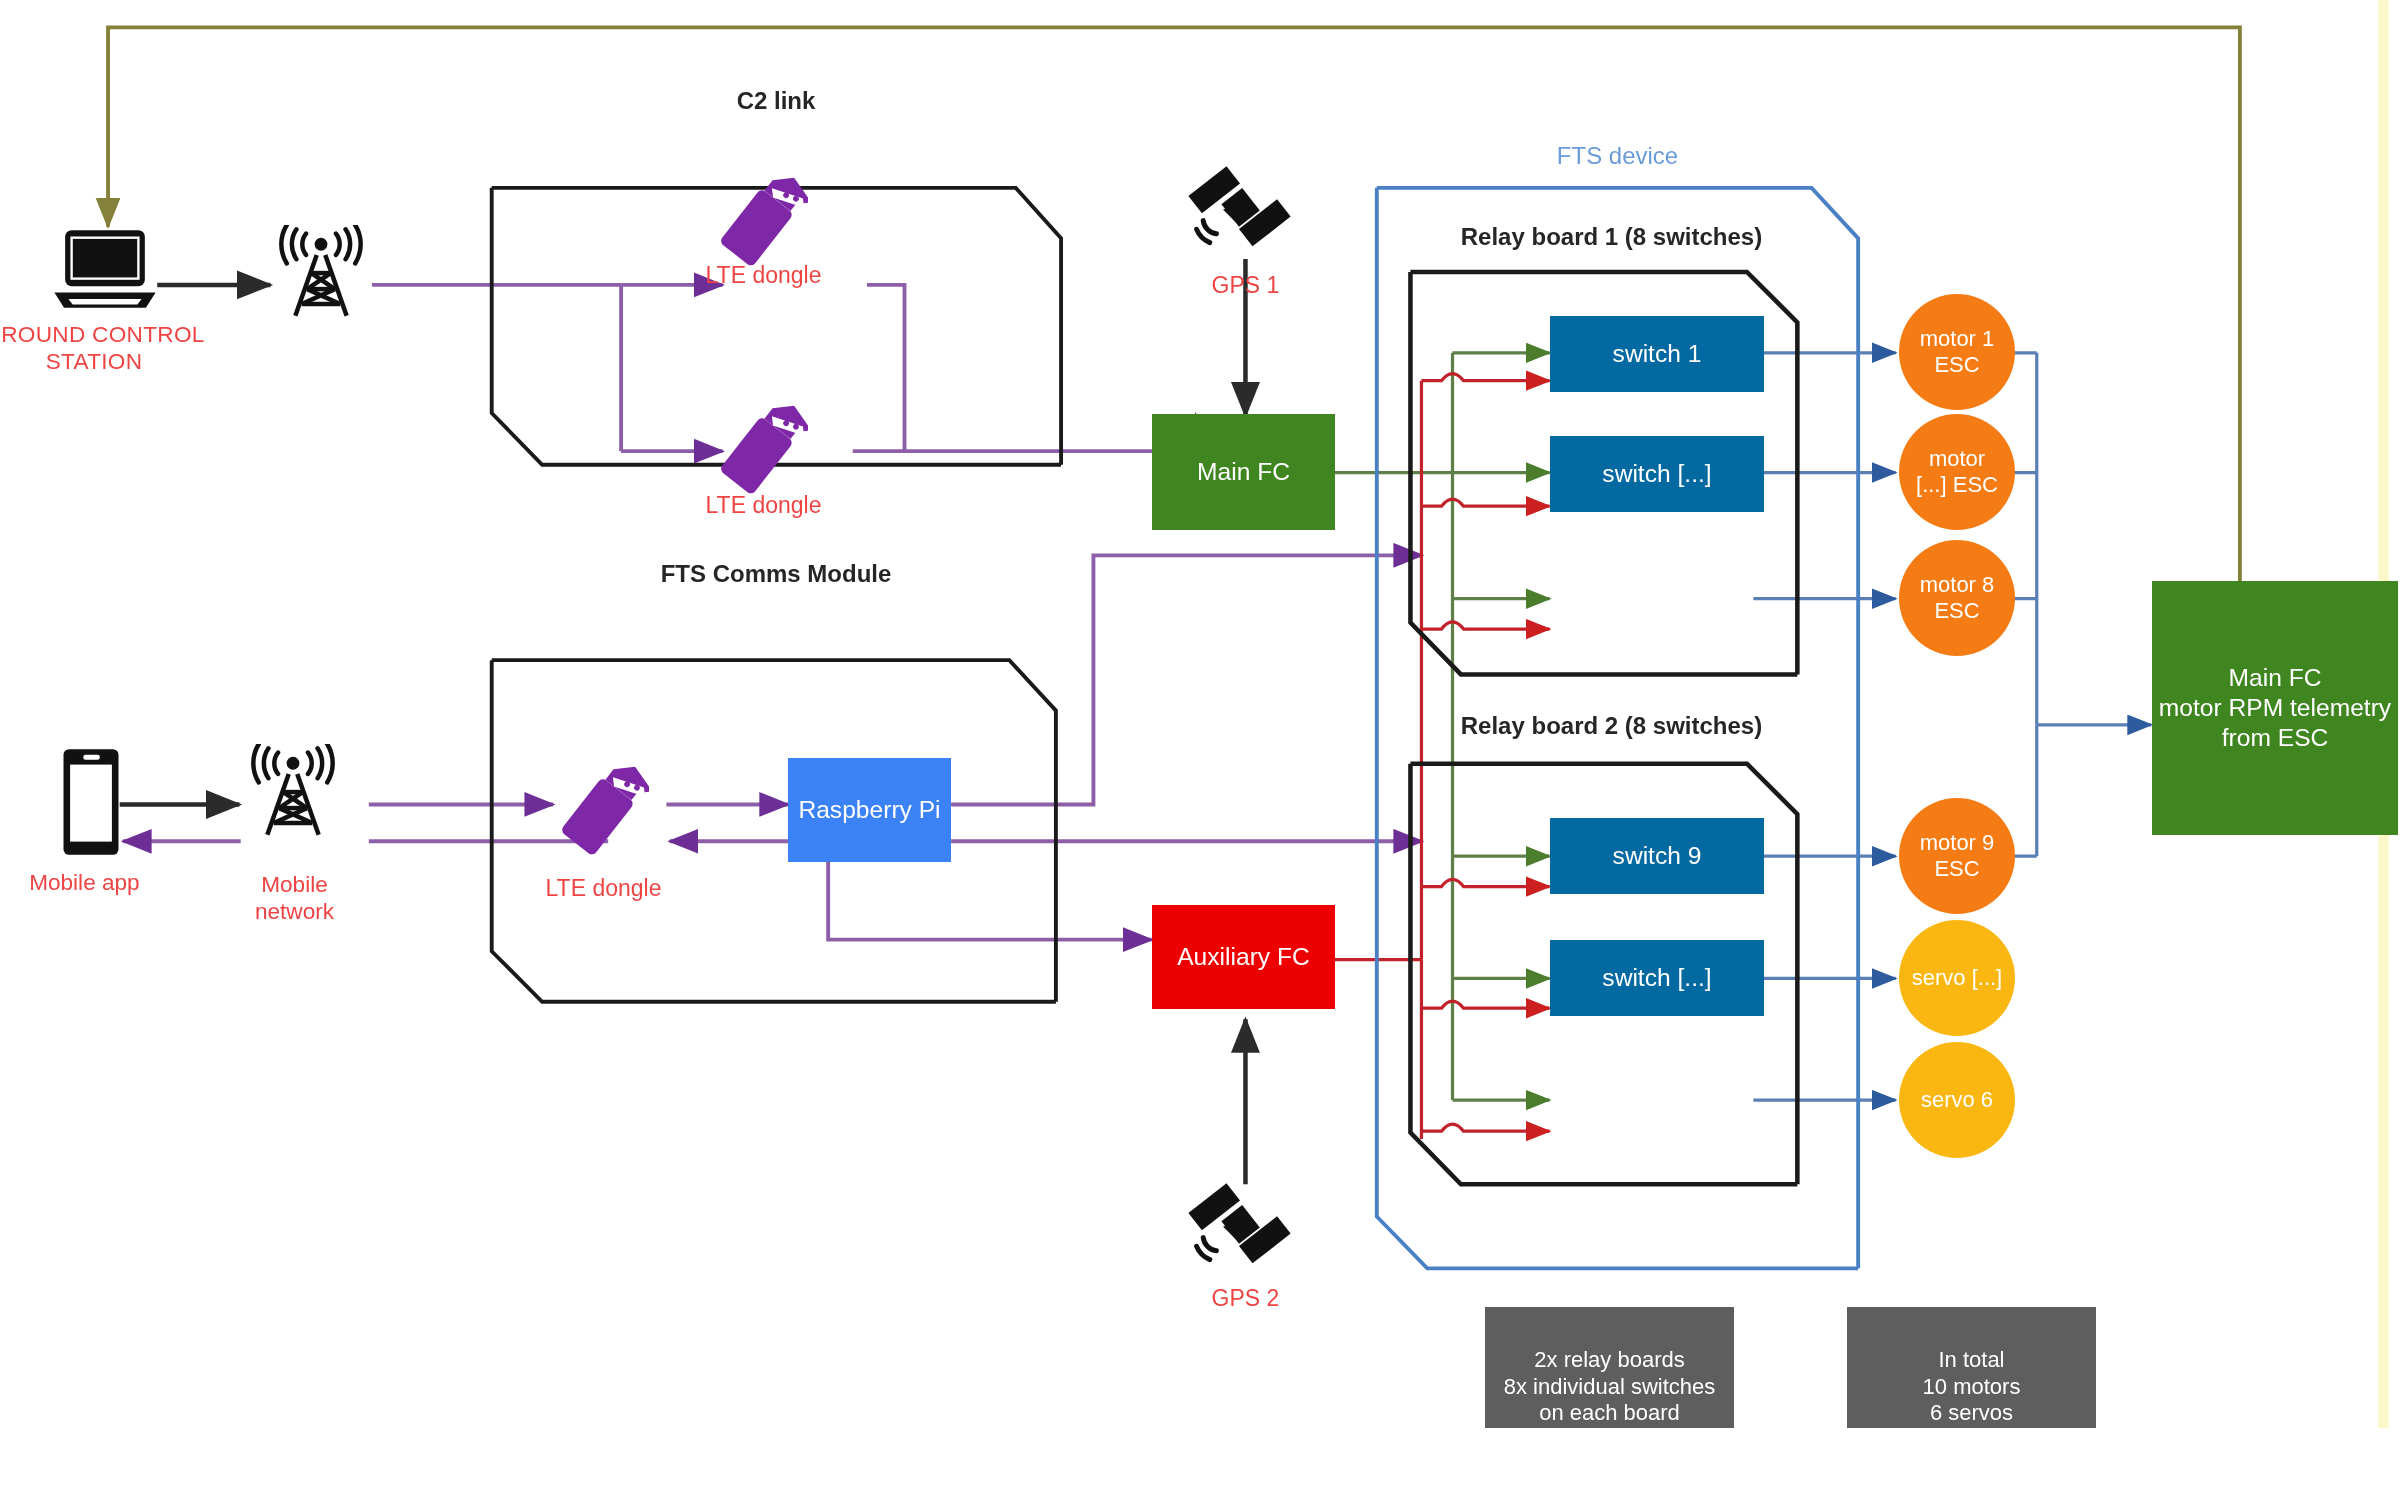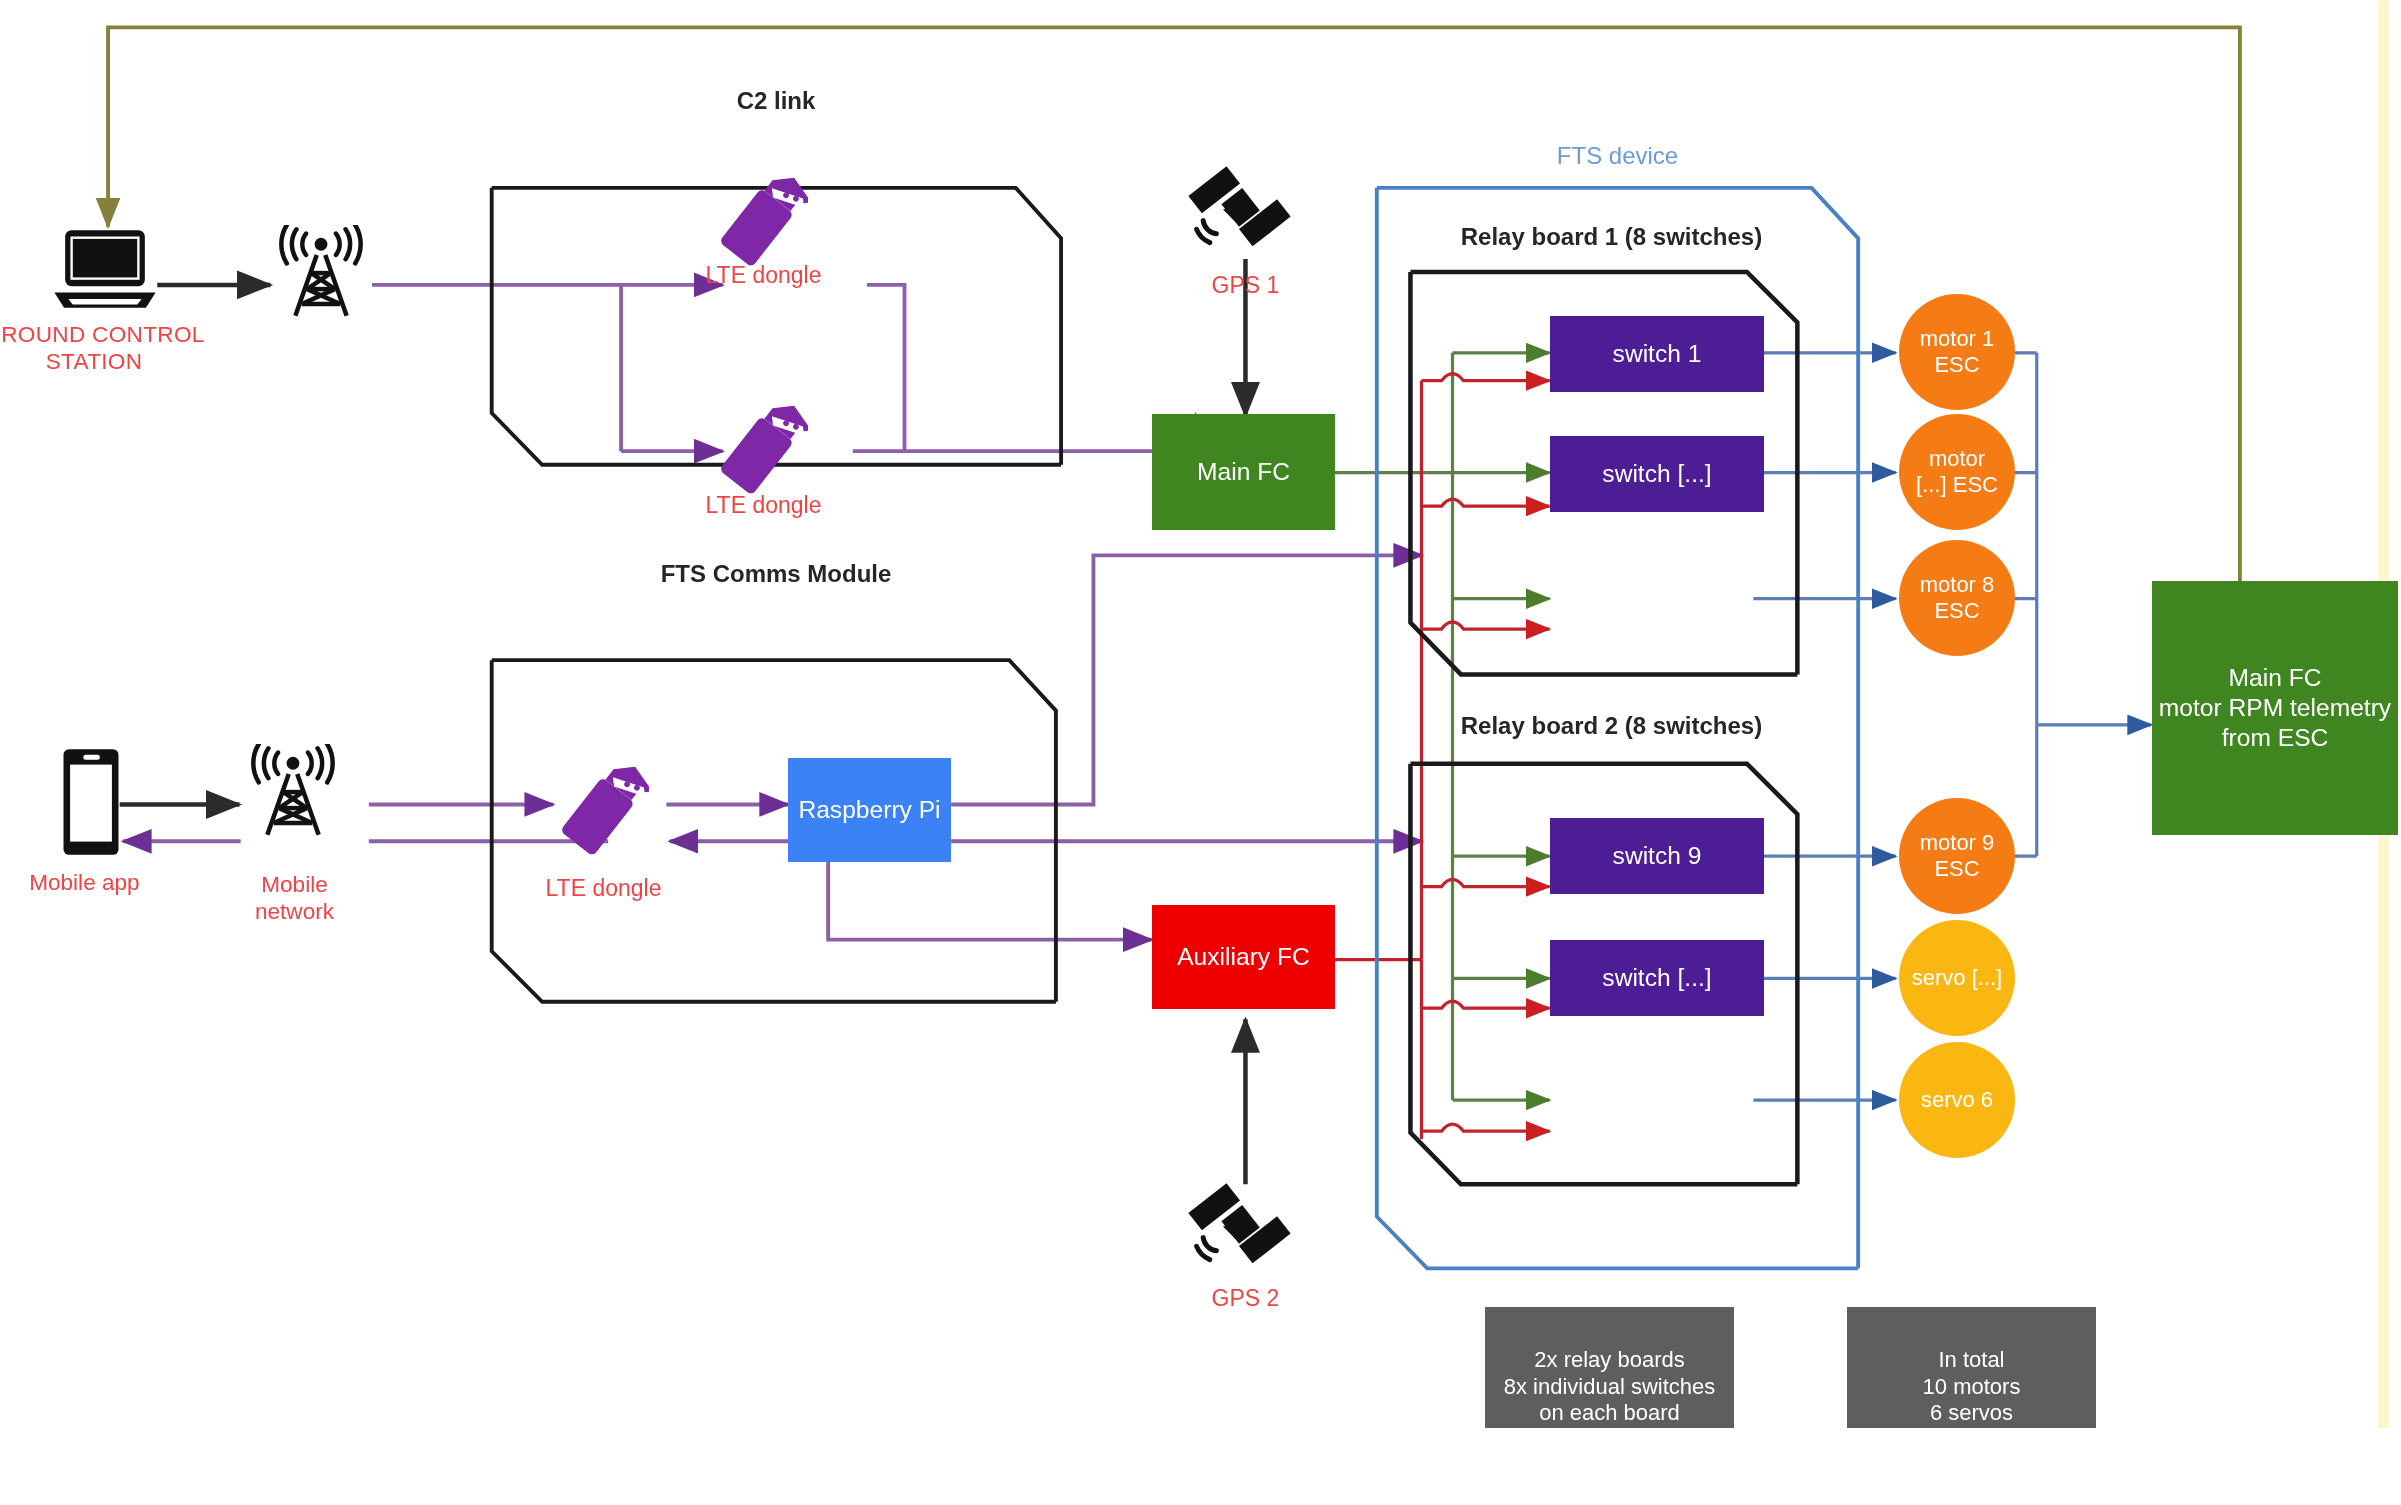--- a/index.html
+++ b/index.html
@@ -6,21 +6,21 @@
   body{font-family:"Liberation Sans",sans-serif;}
   #stage{position:relative;width:2401px;height:1428px;background:#ffffff;overflow:hidden;}
   svg#wires{position:absolute;left:0;top:0;width:2401px;height:1506px;}
   .node{position:absolute;display:flex;align-items:center;justify-content:center;text-align:center;}
   .boxlabel{position:absolute;text-align:center;color:#262626;font-weight:bold;}
   .iconlabel{position:absolute;text-align:center;color:#ef4444;line-height:1.18;}
   .rectnode{color:#ffffff;font-size:24.6px;line-height:1.22;}
   .green{background:#3f8620;}
   .red{background:#ef0000;}
   .purple{background:#3b82f6;}
-  .blue{background:#4c1d95;}
+  .blue{background:#0369a1;}
   .grey{background:#5e5e5e;}
   .circ{border-radius:50%;color:#ffffff;font-size:22px;line-height:1.2;}
   .orange{background:#f57c14;}
   .amber{background:#fbb711;}
   .ttl{font-size:24px;}
   svg.icn{position:absolute;}
 </style>
 </head>
 <body>
 

